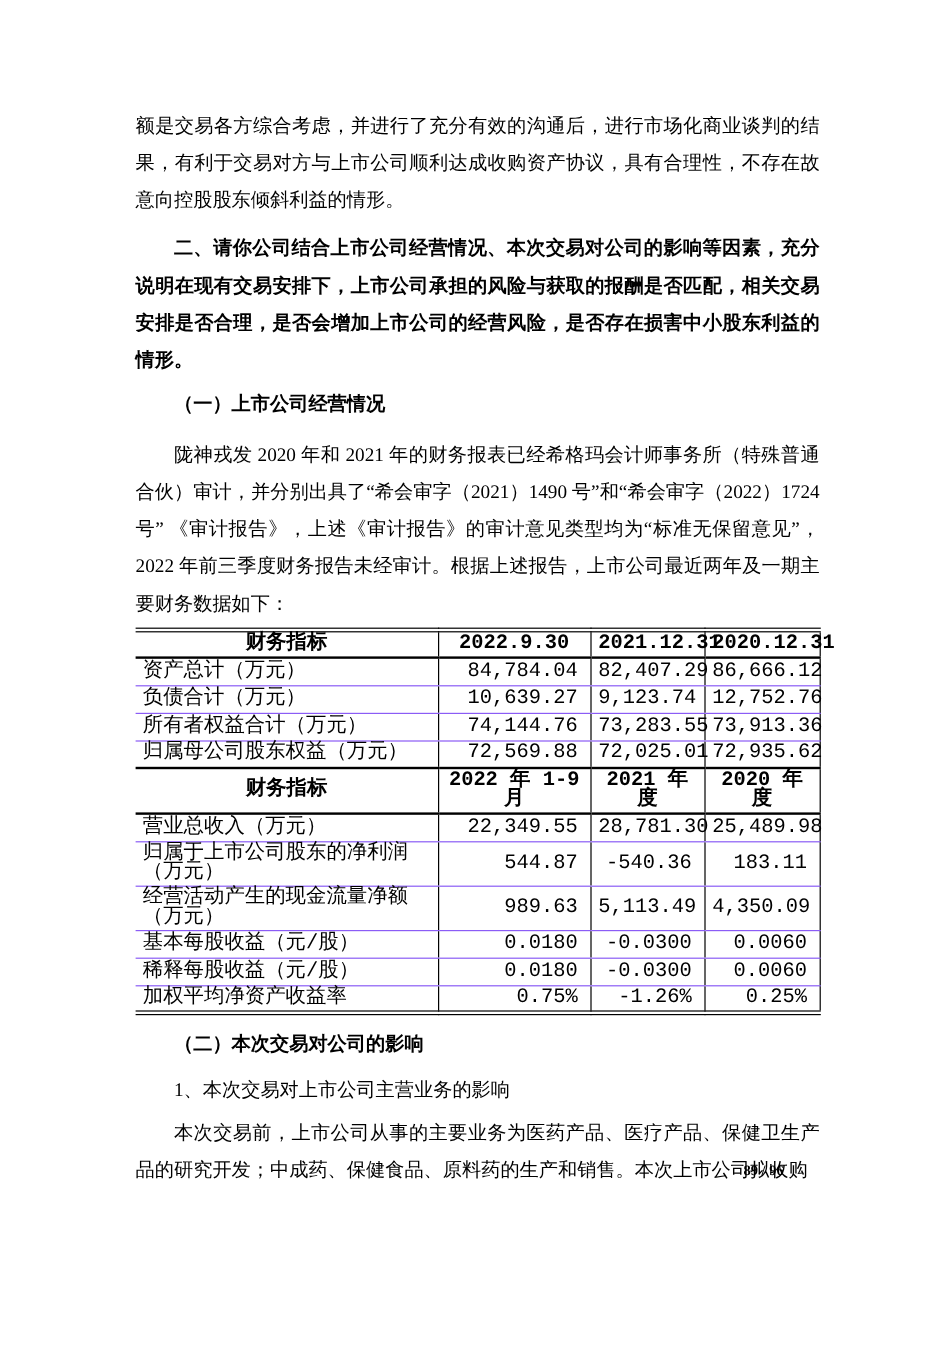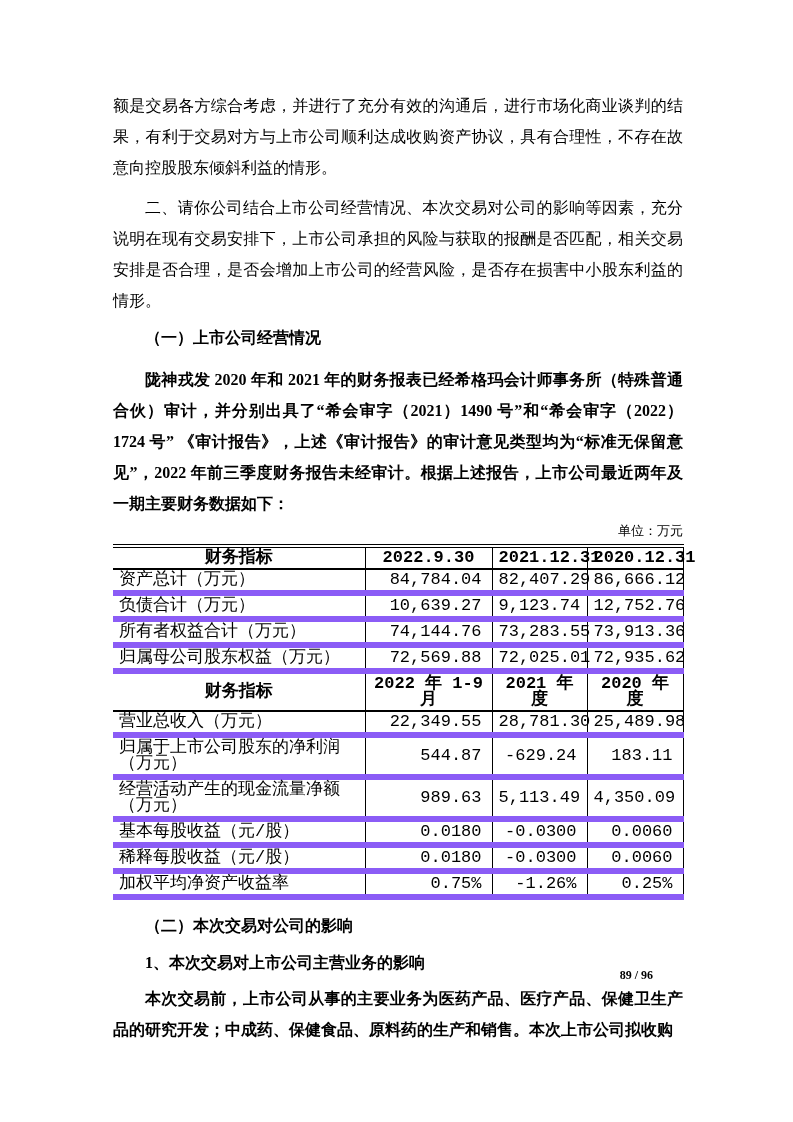--- a/index.html
+++ b/index.html
@@ -17,33 +17,33 @@
     left: 113px;
     top: 90px;
     width: 570px;
   }
   .body {
     font-size: 16px;
     line-height: 31px;
     text-align: justify;
     margin: 0;
   }
-  .indent { text-indent: 32px; font-weight: bold; }
-  .bold { font-weight: 400; }
+  .indent { text-indent: 32px; }
+  .bold { font-weight: 700; }
   .heading {
     font-size: 16px;
     line-height: 31px;
     font-weight: 700;
     margin: 0;
     text-indent: 32px;
   }
   .m-q2 { margin-top: 9px; }
   .m-h1 { margin-top: 6px; }
   .m-p3 { margin-top: 11px; }
-  .m-h2 { margin-top: 10px; }
+  .m-h2 { margin-top: 10px; font-family: Liberation Mono, monospace; }
   .m-sub { margin-top: 6px; }
   .m-p4 { margin-top: 5px; }
   .unit-label {
     font-size: 13px;
     line-height: 18px;
     text-align: right;
     margin-top: 3px;
   }
   .fin-table {
     width: 570px;
@@ -53,21 +53,21 @@
     font-size: 17px;
     border-top: 4px double #000;
     border-bottom: 4px double #000;
     font-family: Liberation Mono, monospace;
   }
   .fin-table th, .fin-table td {
     box-sizing: border-box;
     height: 23px;
     line-height: 16px;
     padding: 2px 6px;
-    border-bottom: 6px solid #8b5cf6;
+    border-bottom: 1px solid #8b5cf6;
     vertical-align: middle;
   }
   .fin-table tr > *:nth-child(n+2) { border-left: 1px solid #000; }
   .fin-table tr > *:last-child { border-right: 1px solid #000; }
   .fin-table th { font-weight: 700; text-align: center; }
   .fin-table tr.hdr1 > * { border-bottom: 2px solid #000; }
   .fin-table tr.hdr2 > * { border-top: 2px solid #000; border-bottom: 2px solid #000; }
   .fin-table td.lbl { text-align: left; }
   .fin-table td.num { text-align: right; padding-right: 10px; }
   .page-number {
@@ -85,21 +85,20 @@
   <div class="content">
 
     <p class="body">额是交易各方综合考虑，并进行了充分有效的沟通后，进行市场化商业谈判的结果，有利于交易对方与上市公司顺利达成收购资产协议，具有合理性，不存在故意向控股股东倾斜利益的情形。</p>
 
     <p class="body bold indent m-q2">二、请你公司结合上市公司经营情况、本次交易对公司的影响等因素，充分说明在现有交易安排下，上市公司承担的风险与获取的报酬是否匹配，相关交易安排是否合理，是否会增加上市公司的经营风险，是否存在损害中小股东利益的情形。</p>
 
     <p class="heading m-h1">（一）上市公司经营情况</p>
 
     <p class="body indent m-p3">陇神戎发 2020 年和 2021 年的财务报表已经希格玛会计师事务所（特殊普通合伙）审计，并分别出具了“希会审字（2021）1490 号”和“希会审字（2022）1724 号” 《审计报告》，上述《审计报告》的审计意见类型均为“标准无保留意见”，2022 年前三季度财务报告未经审计。根据上述报告，上市公司最近两年及一期主要财务数据如下：</p>
 
-    <div class="unit-label">单位：万元</div>
 
     <table class="fin-table">
       <colgroup>
         <col style="width:252px">
           <col style="width:127px">
           <col style="width:95px">
           <col style="width:96px">
       </colgroup>
       <tbody>
         <tr class="hdr1">
@@ -140,21 +139,21 @@
         </tr>
         <tr>
           <td class="lbl">营业总收入（万元）</td>
           <td class="num">22,349.55</td>
           <td class="num">28,781.30</td>
           <td class="num">25,489.98</td>
         </tr>
         <tr>
           <td class="lbl">归属于上市公司股东的净利润（万元）</td>
           <td class="num">544.87</td>
-          <td class="num">-629.24</td>
+          <td class="num">-540.36</td>
           <td class="num">183.11</td>
         </tr>
         <tr>
           <td class="lbl">经营活动产生的现金流量净额（万元）</td>
           <td class="num">989.63</td>
           <td class="num">5,113.49</td>
           <td class="num">4,350.09</td>
         </tr>
         <tr>
           <td class="lbl">基本每股收益（元/股）</td>

